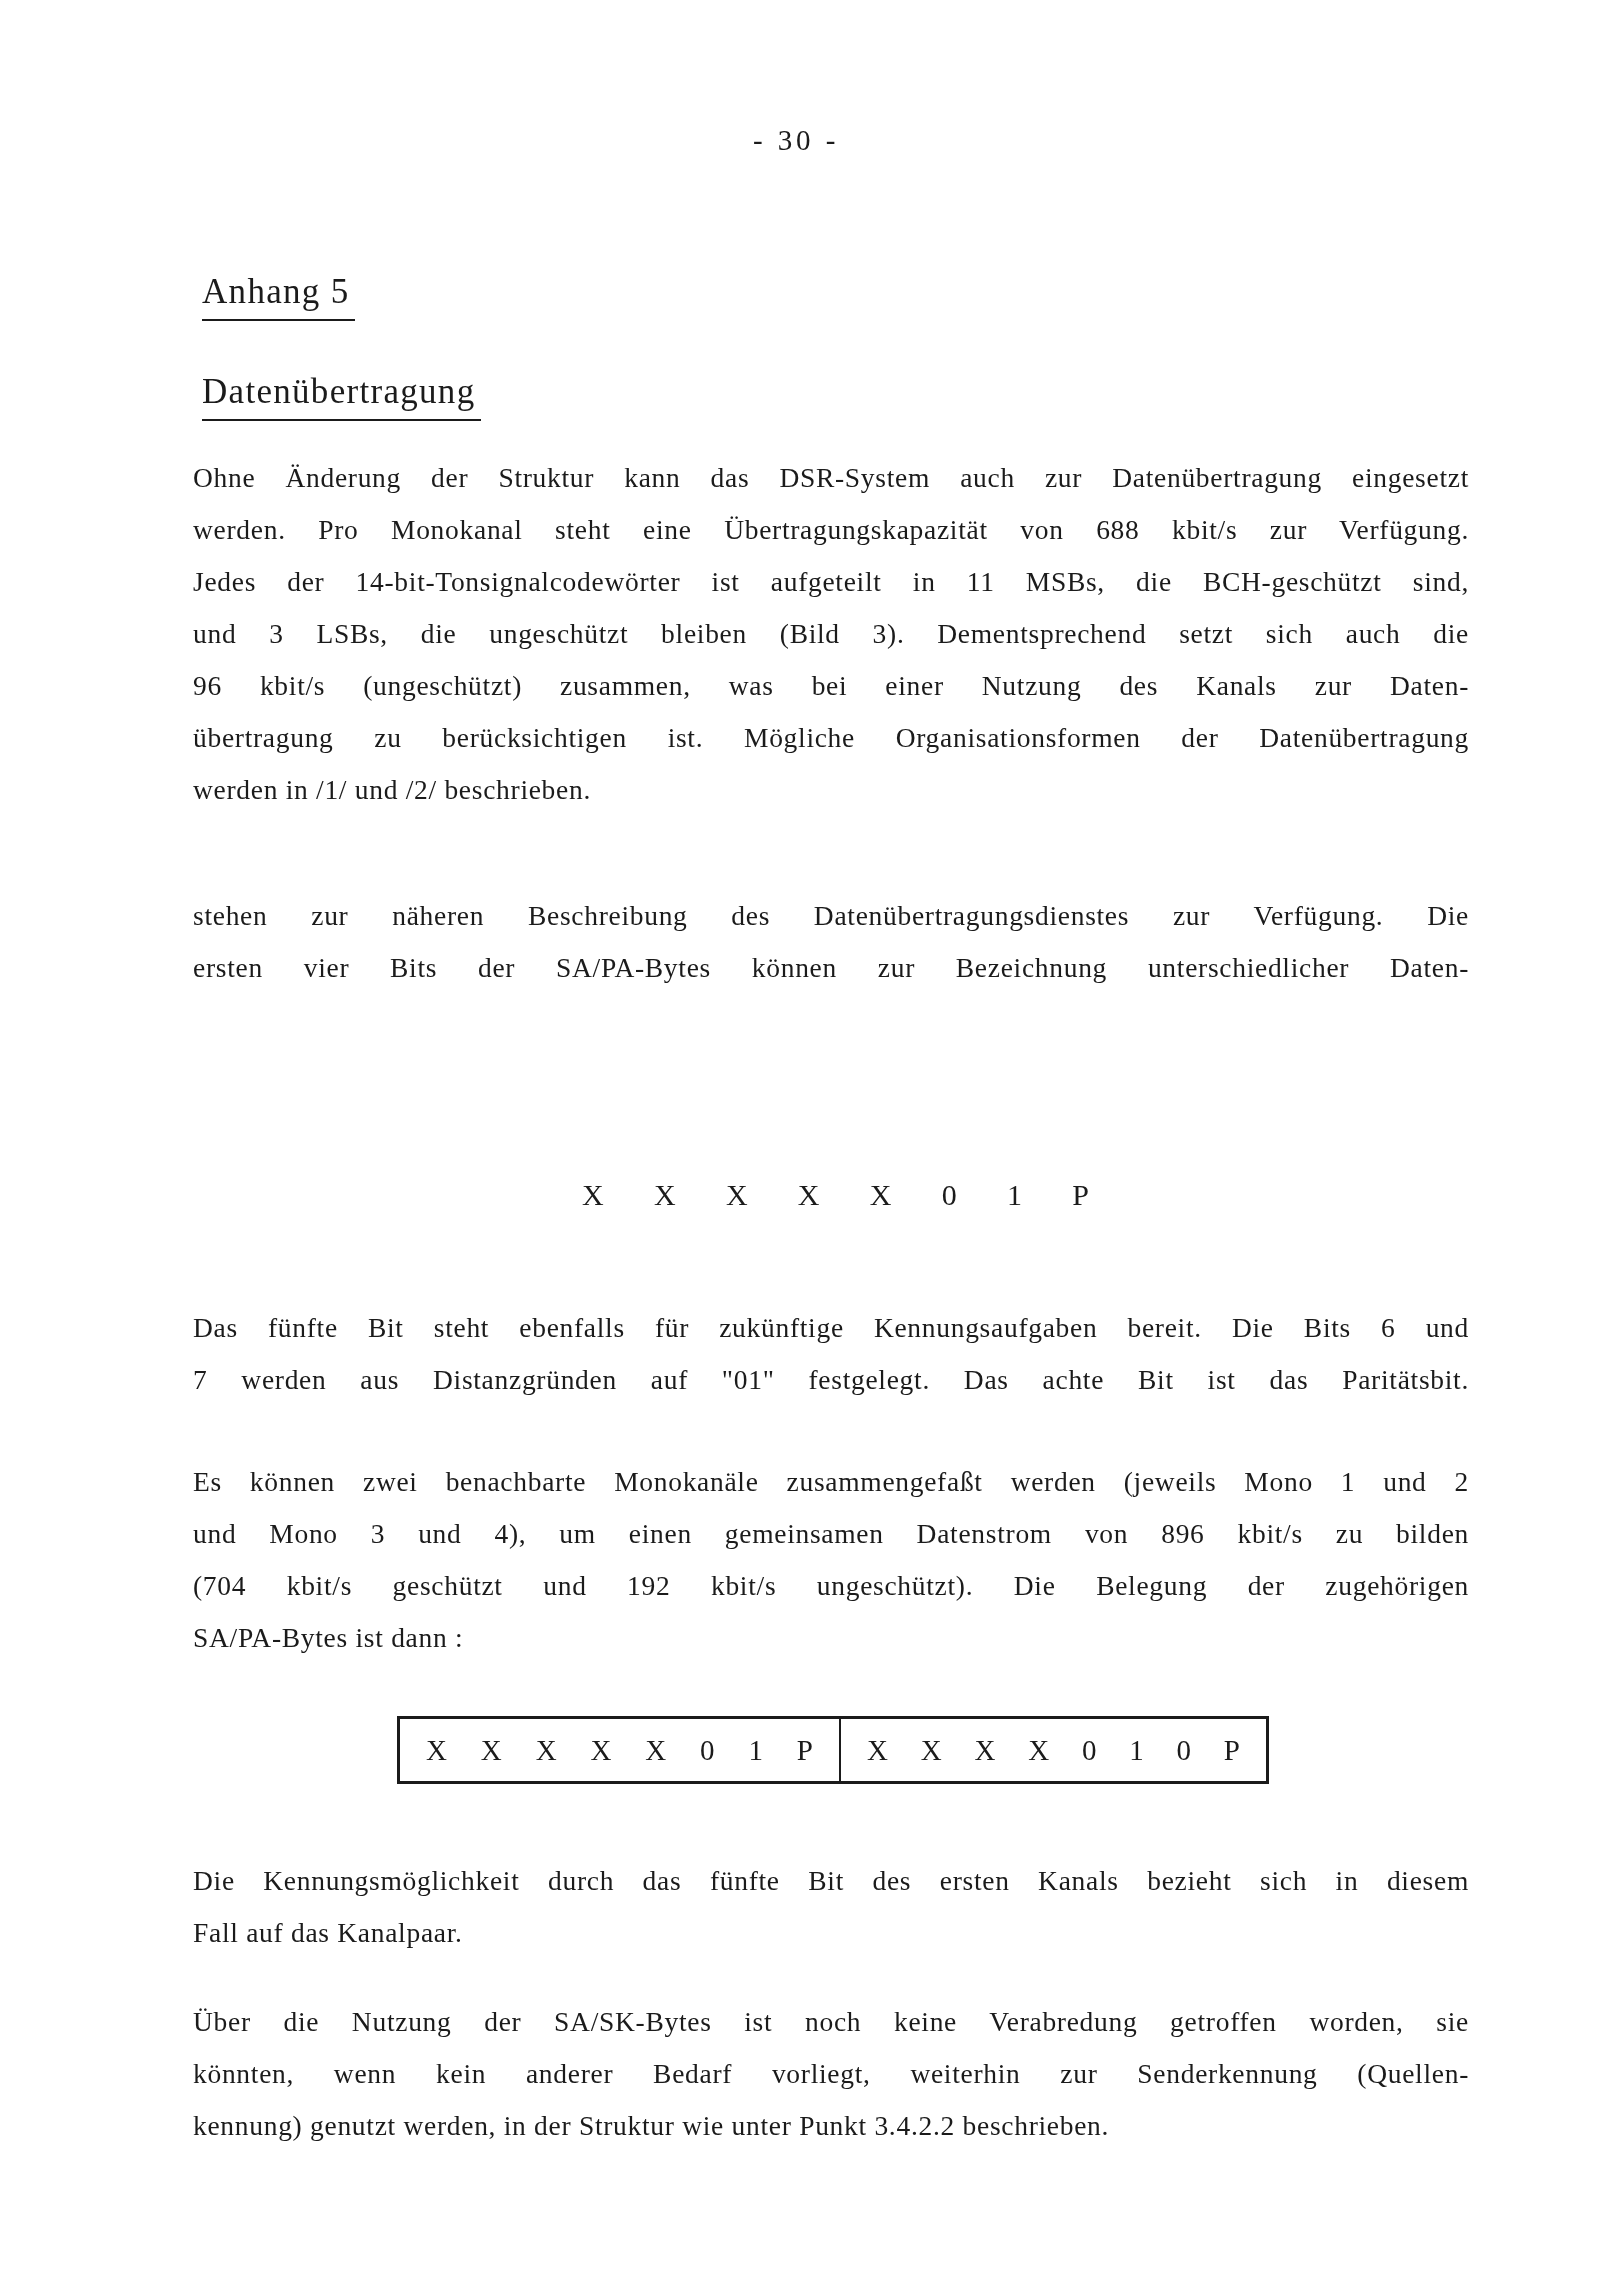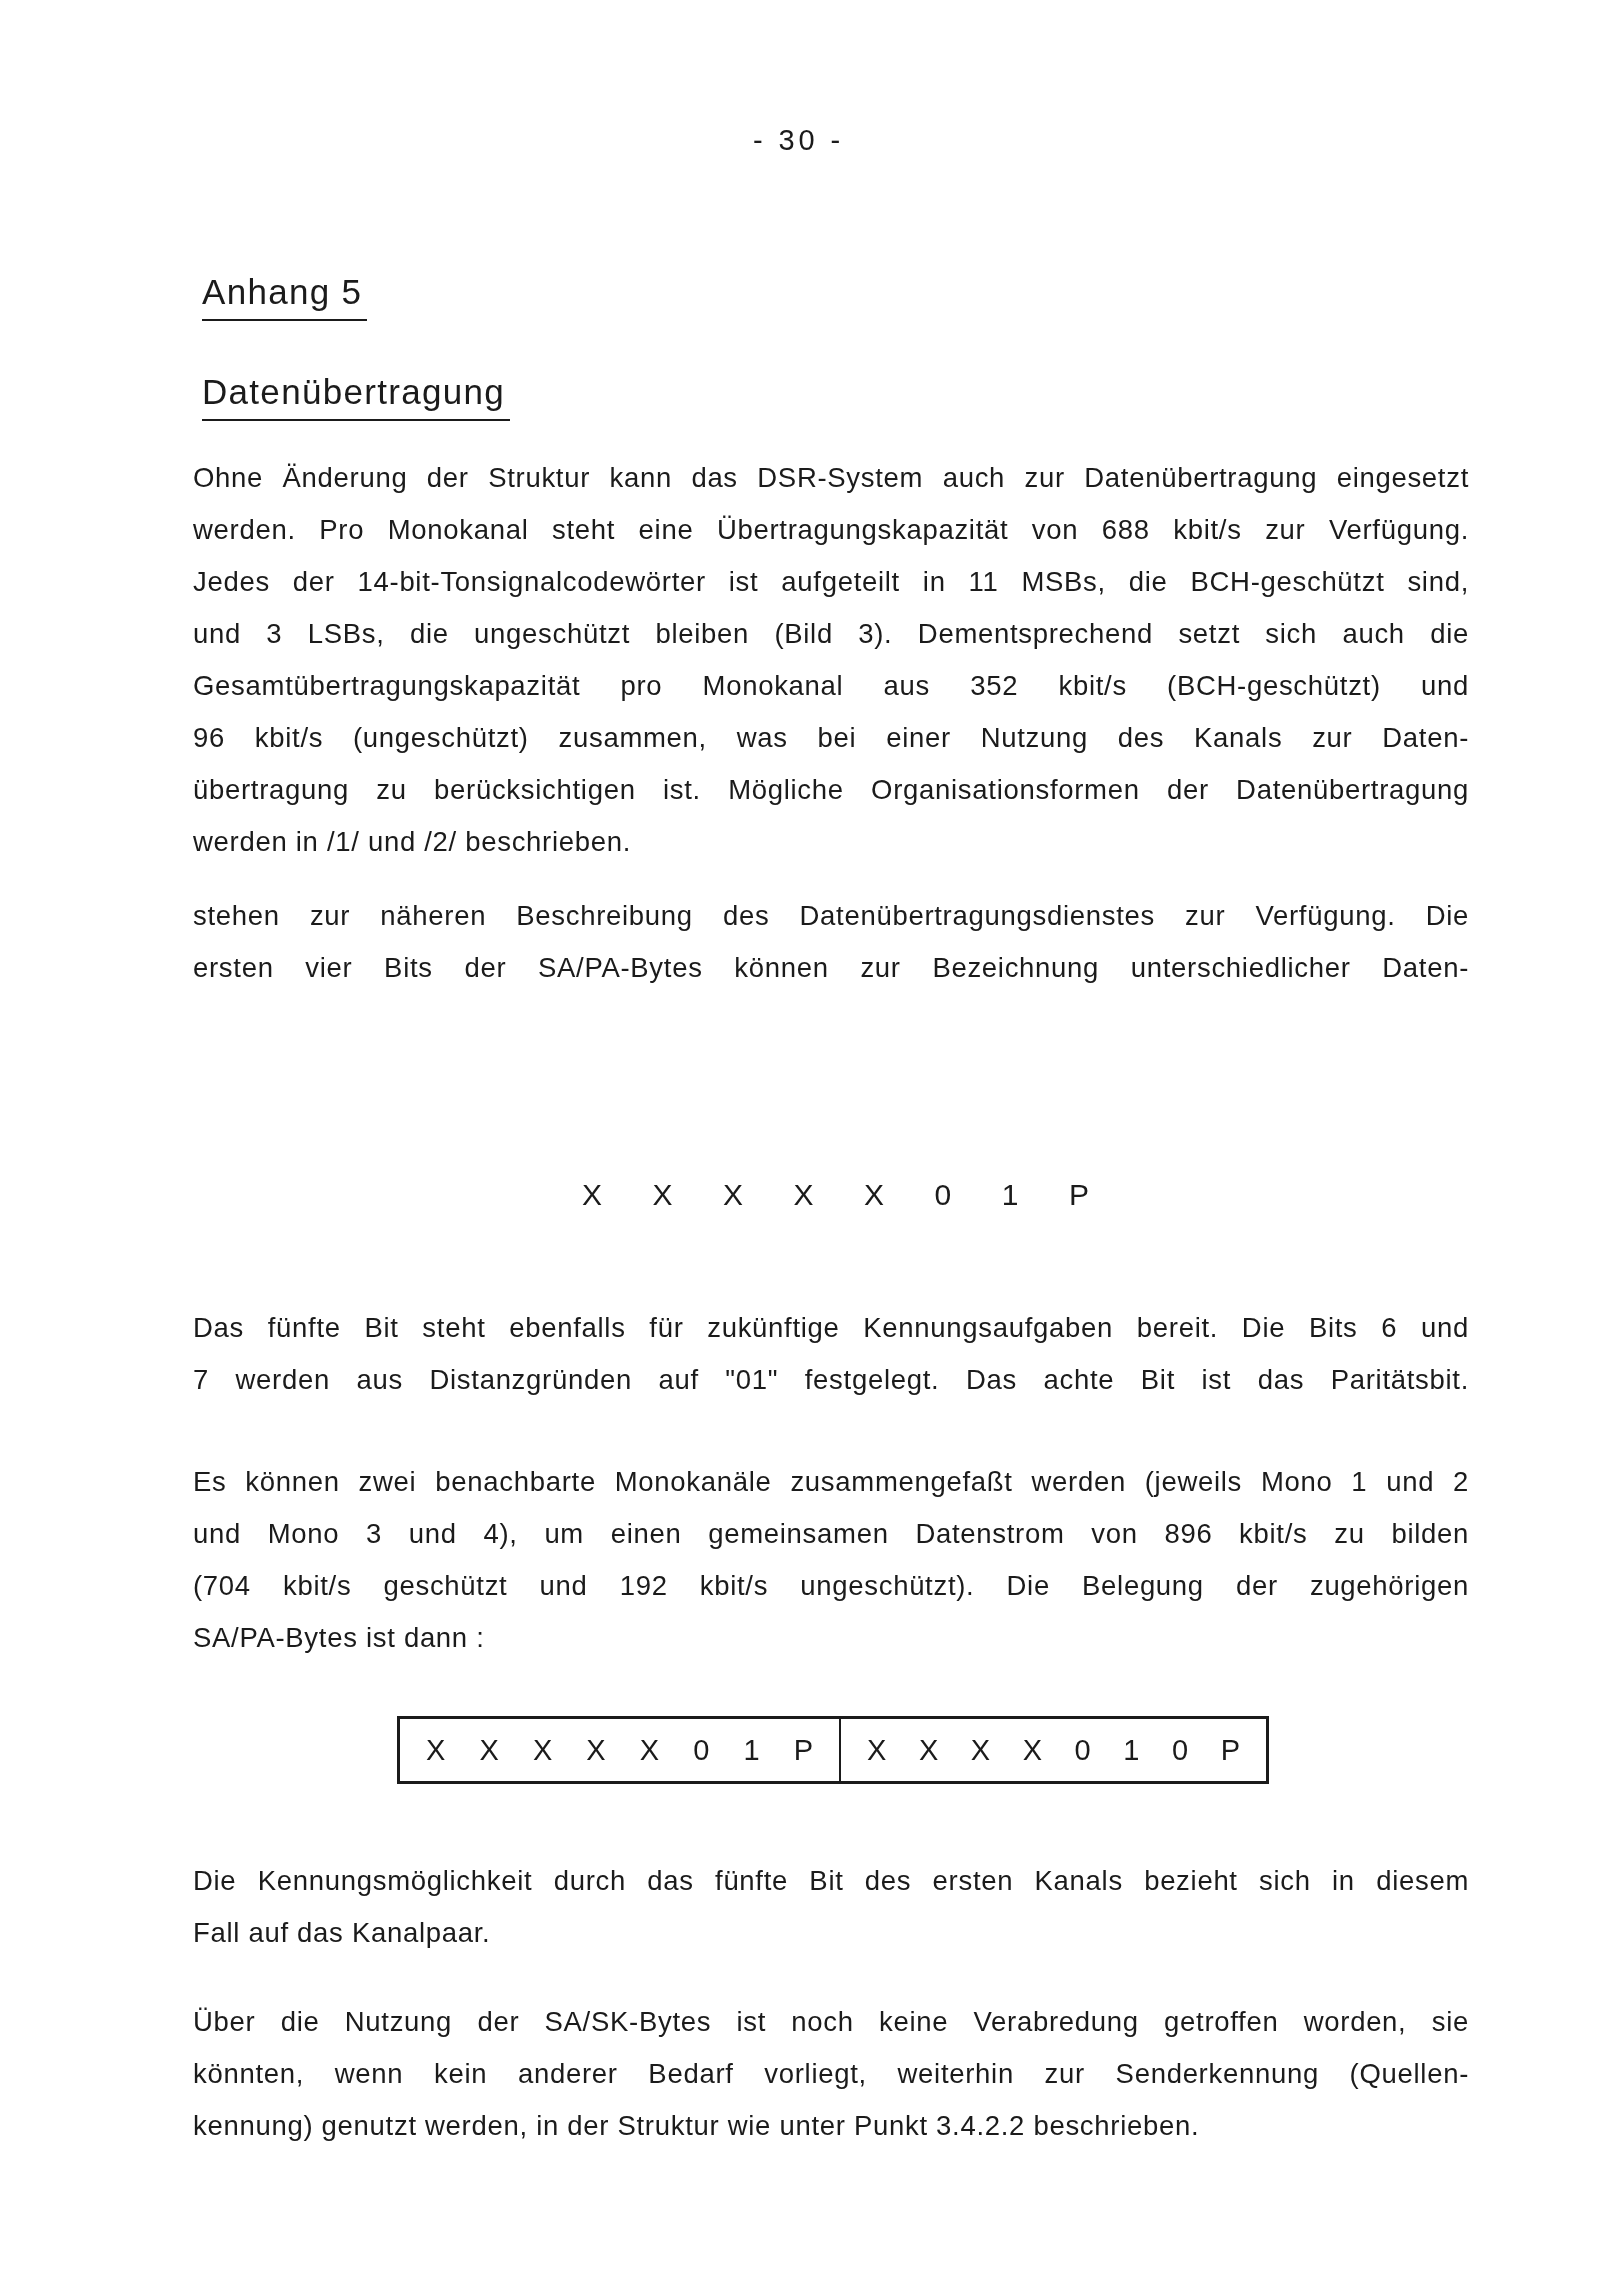--- a/index.html
+++ b/index.html
@@ -6,21 +6,21 @@
     margin: 0;
     padding: 0;
     background: #ffffff;
   }
   .page {
     position: relative;
     width: 1555px;
     height: 2295px;
     background: #ffffff;
     color: #1b1b1b;
-    font-family: Liberation Sans, sans-serif;
+    font-family: Liberation Serif, serif;
     overflow: hidden;
   }
   .page-number {
     position: absolute;
     top: 124px;
     left: 753px;
     font-size: 29px;
     letter-spacing: 3.9px;
     white-space: pre;
   }
@@ -107,21 +107,20 @@
 
   <div class="heading heading-appendix">Anhang 5</div>
 
   <div class="heading heading-title">Datenübertragung</div>
 
   <div class="para para-1">
       <div class="line">Ohne Änderung der Struktur kann das DSR-System auch zur Datenübertragung eingesetzt</div>
       <div class="line">werden. Pro Monokanal steht eine Übertragungskapazität von 688 kbit/s zur Verfügung.</div>
       <div class="line">Jedes der 14-bit-Tonsignalcodewörter ist aufgeteilt in 11 MSBs, die BCH-geschützt sind,</div>
       <div class="line">und 3 LSBs, die ungeschützt bleiben (Bild 3). Dementsprechend setzt sich auch die</div>
-      <div class="line">Gesamtübertragungskapazität pro Monokanal aus 352 kbit/s (BCH-geschützt) und</div>
       <div class="line">96 kbit/s (ungeschützt) zusammen, was bei einer Nutzung des Kanals zur Daten-</div>
       <div class="line">übertragung zu berücksichtigen ist. Mögliche Organisationsformen der Datenübertragung</div>
       <div class="line last">werden in /1/ und /2/ beschrieben.</div>
     </div>
 
   <div class="para para-2">
       <div class="line">stehen zur näheren Beschreibung des Datenübertragungsdienstes zur Verfügung. Die</div>
       <div class="line">ersten vier Bits der SA/PA-Bytes können zur Bezeichnung unterschiedlicher Daten-</div>
     </div>
 

